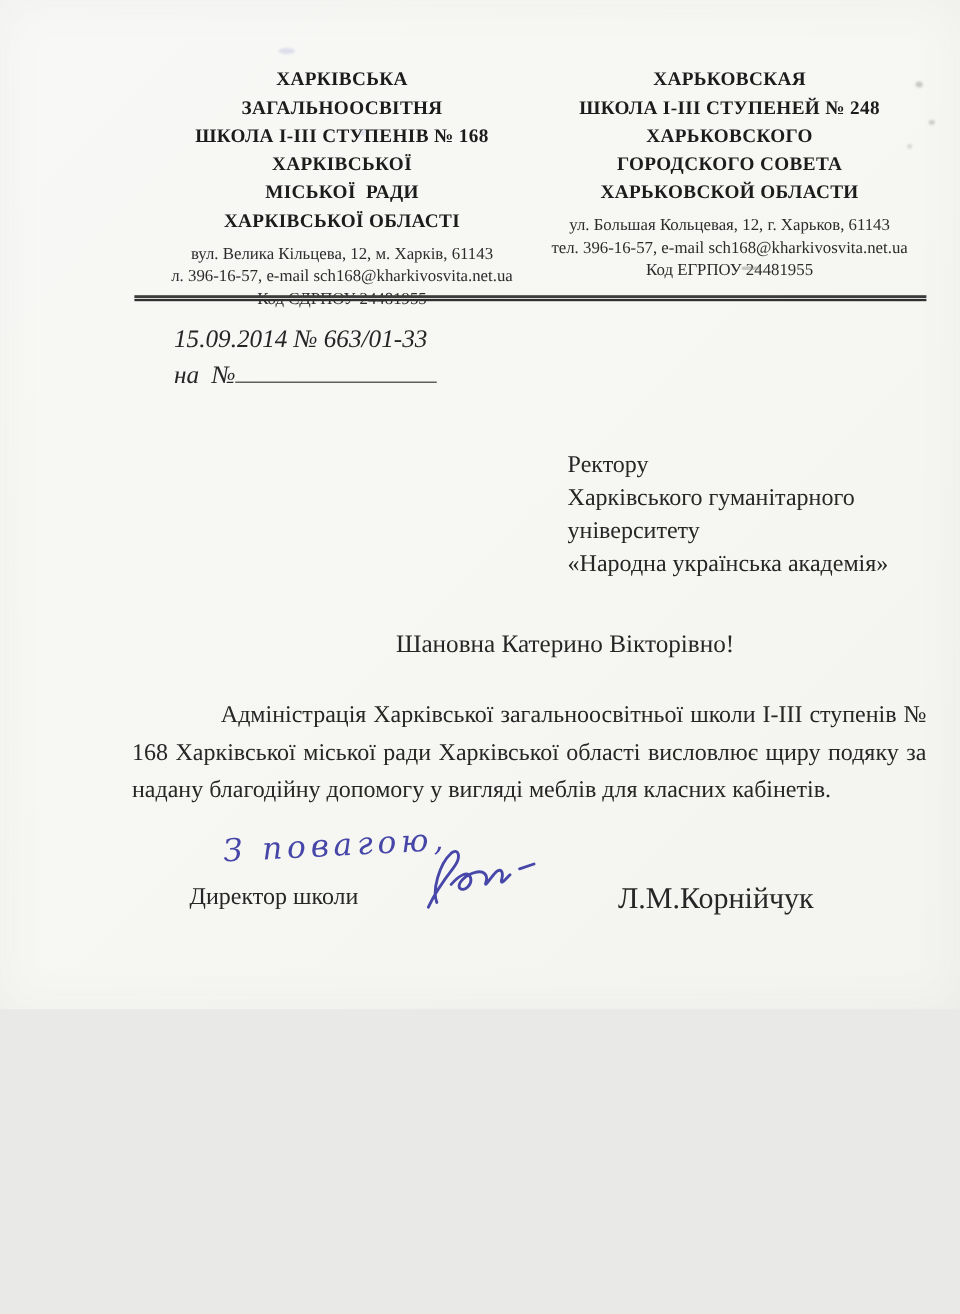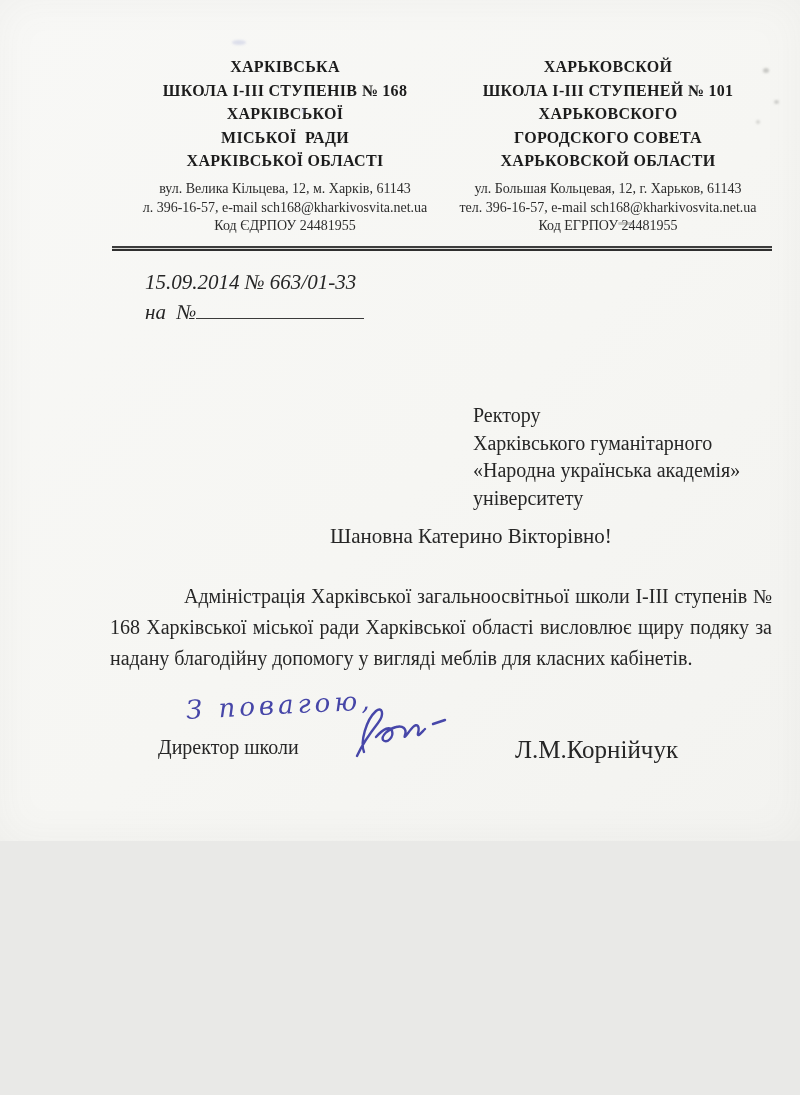--- a/index.html
+++ b/index.html
@@ -26,21 +26,21 @@
     background:linear-gradient(to bottom,#3c3c3c 0px,#3c3c3c 2px,#d9d9d5 2px,#d9d9d5 3px,#2f2f2f 3px,#2f2f2f 5px);
   }
 
   .ref-block { position:absolute; left:145px; top:269px; font-size:21px; line-height:27px; color:#262626;font-style:italic; }
   .ref-block .reply-line span { white-space:pre; }
   .blank-line {
     display:inline-block; width:168px; height:1.05em;
     border-bottom:1.6px solid #3a3a3a; vertical-align:baseline;
   }
 
-  .recipient { position:absolute; left:473px; top:374px; font-size:20px; line-height:27.5px; color:#262626;margin-top:28px; }
+  .recipient { position:absolute; left:473px; top:374px; font-size:20px; line-height:27.5px; color:#262626; }
 
   .salutation { position:absolute; left:330px; top:524px; font-size:21px; color:#262626; }
 
   .body-text {
     position:absolute; left:110px; top:581px; width:662px; margin:0;
     font-size:20px; line-height:31px; text-align:justify; text-indent:74px; color:#262626;
   }
 
   .handwritten-closing {
     position:absolute; left:186px; top:690px;
@@ -64,36 +64,37 @@
   .s7 { left:27px;  top:858px; width:5px;  height:4px; background:#9a9a96; opacity:.45; filter:blur(1px); }
 </style>
 </head>
 <body>
 
 <div class="page">
 
   <div class="lh-col left">
     <div class="org-name">
       <div>ХАРКІВСЬКА</div>
+      <div>ЗАГАЛЬНООСВІТНЯ</div>
       <div>ШКОЛА І-ІІІ СТУПЕНІВ № 168</div>
       <div>ХАРКІВСЬКОЇ</div>
       <div>МІСЬКОЇ  РАДИ</div>
       <div>ХАРКІВСЬКОЇ ОБЛАСТІ</div>
     </div>
     <div class="org-address">
       <div>вул. Велика Кільцева, 12, м. Харків, 61143</div>
       <div>л. 396-16-57, e-mail sch168@kharkivosvita.net.ua</div>
       <div>Код ЄДРПОУ 24481955</div>
     </div>
   </div>
 
   <div class="lh-col right">
     <div class="org-name">
-      <div>ХАРЬКОВСКОЙ</div>
-      <div>ШКОЛА І-ІІІ СТУПЕНЕЙ № 101</div>
+      <div>ХАРЬКОВСКАЯ</div>
+      <div>ШКОЛА І-ІІІ СТУПЕНЕЙ № 248</div>
       <div>ХАРЬКОВСКОГО</div>
       <div>ГОРОДСКОГО СОВЕТА</div>
       <div>ХАРЬКОВСКОЙ ОБЛАСТИ</div>
     </div>
     <div class="org-address">
       <div>ул. Большая Кольцевая, 12, г. Харьков, 61143</div>
       <div>тел. 396-16-57, e-mail sch168@kharkivosvita.net.ua</div>
       <div>Код ЕГРПОУ 24481955</div>
     </div>
   </div>
@@ -101,22 +102,22 @@
   <div class="divider"></div>
 
   <div class="ref-block">
     <div>15.09.2014 № 663/01-33</div>
     <div class="reply-line"><span>на  №</span><span class="blank-line"></span></div>
   </div>
 
   <div class="recipient">
     <div>Ректору</div>
     <div>Харківського гуманітарного</div>
+    <div>університету</div>
     <div>«Народна українська академія»</div>
-    <div>університету</div>
   </div>
 
   <div class="salutation">Шановна Катерино Вікторівно!</div>
 
   <p class="body-text">Адміністрація Харківської загальноосвітньої школи І-ІІІ ступенів № 168 Харківської міської ради Харківської області висловлює щиру подяку за надану благодійну допомогу у вигляді меблів для класних кабінетів.</p>
 
   <div class="handwritten-closing">З повагою,</div>
 
   <div class="sign-title">Директор школи</div>
 

